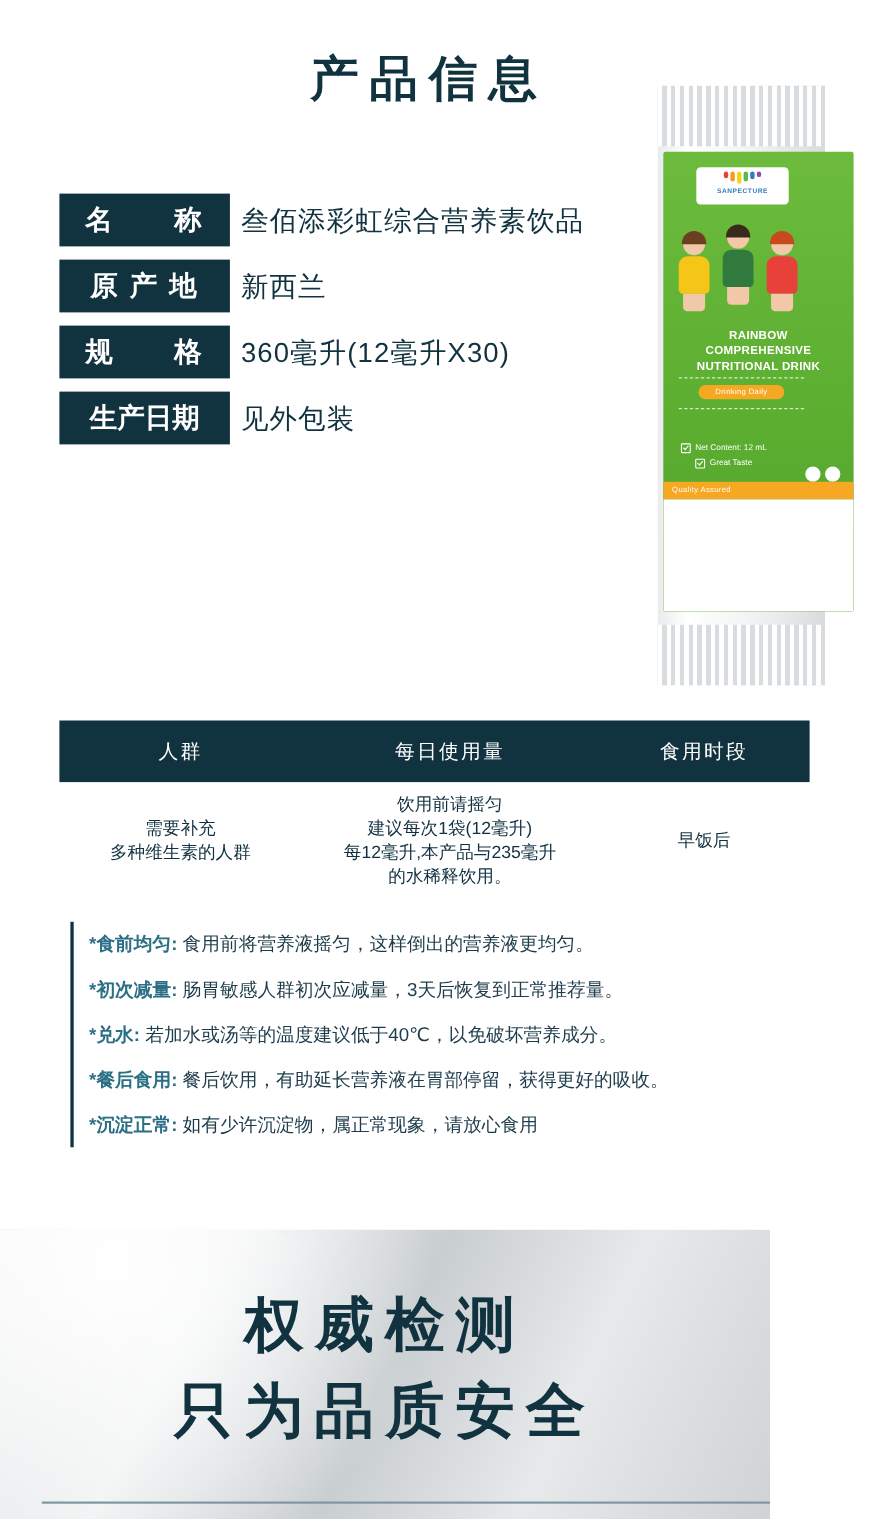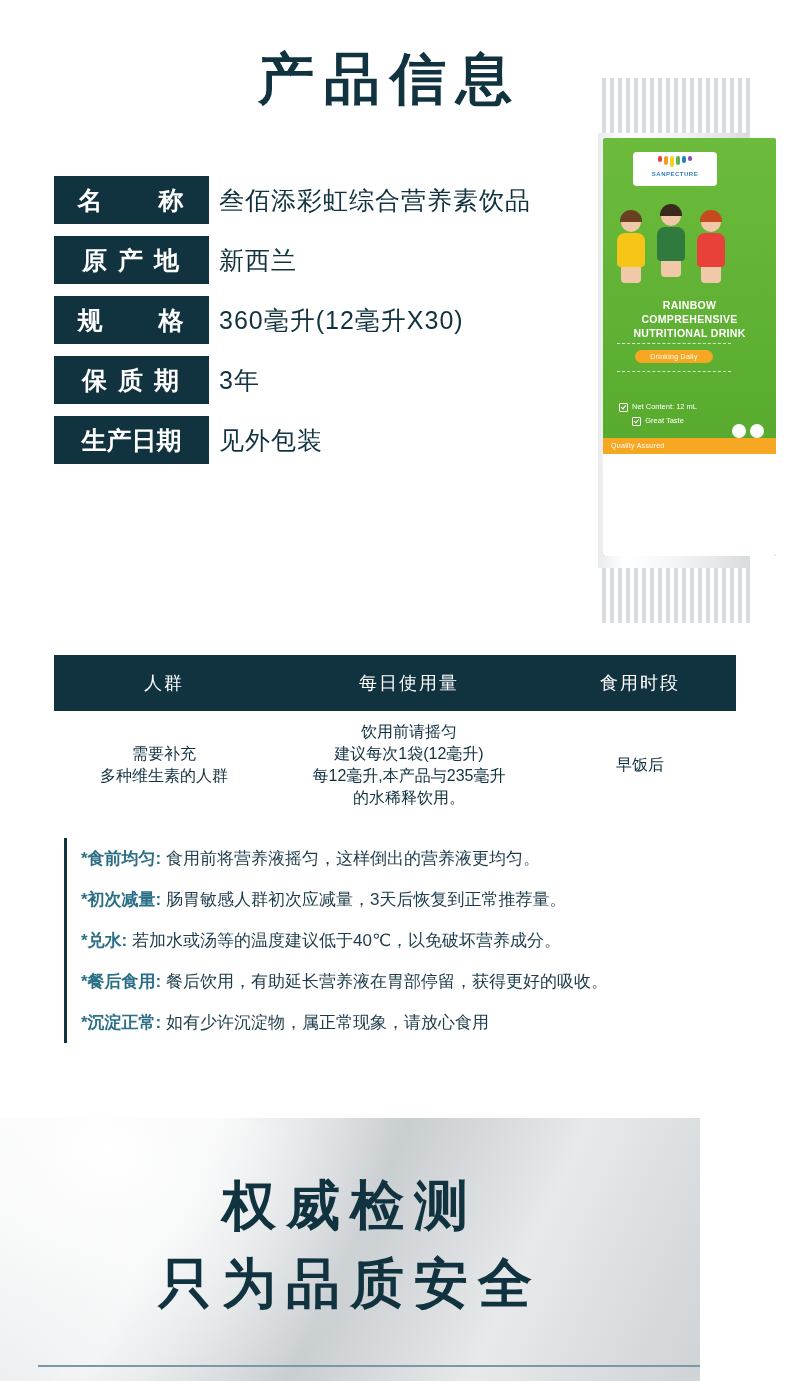--- a/index.html
+++ b/index.html
@@ -12,21 +12,21 @@
     background: #ffffff;
     font-family: "Liberation Sans", "DejaVu Sans", sans-serif;
     color: #123140;
     overflow: hidden;
     position: relative;
   }
 
   
   .page-title {
     text-align: center;
-    font-size: 56px;
+    font-size: 44px;
     font-weight: bold;
     letter-spacing: 10px;
     color: #11323f;
     padding-top: 42px;
     padding-right: 10px;
   }
 
   
   .info-block {
     position: absolute;
@@ -372,24 +372,20 @@
   <div class="info-row">
     <div class="info-label">原 产 地</div>
     <div class="info-value">新西兰</div>
   </div>
 
   <div class="info-row">
     <div class="info-label">规　　格</div>
     <div class="info-value">360毫升(12毫升X30)</div>
   </div>
 
-  <div class="info-row">
-    <div class="info-label">保 质 期</div>
-    <div class="info-value">3年</div>
-  </div>
 
   <div class="info-row">
     <div class="info-label wide">生产日期</div>
     <div class="info-value">见外包装</div>
   </div>
 
 </div>
 
 <div class="sachet">
   <div class="sachet-body"></div>

